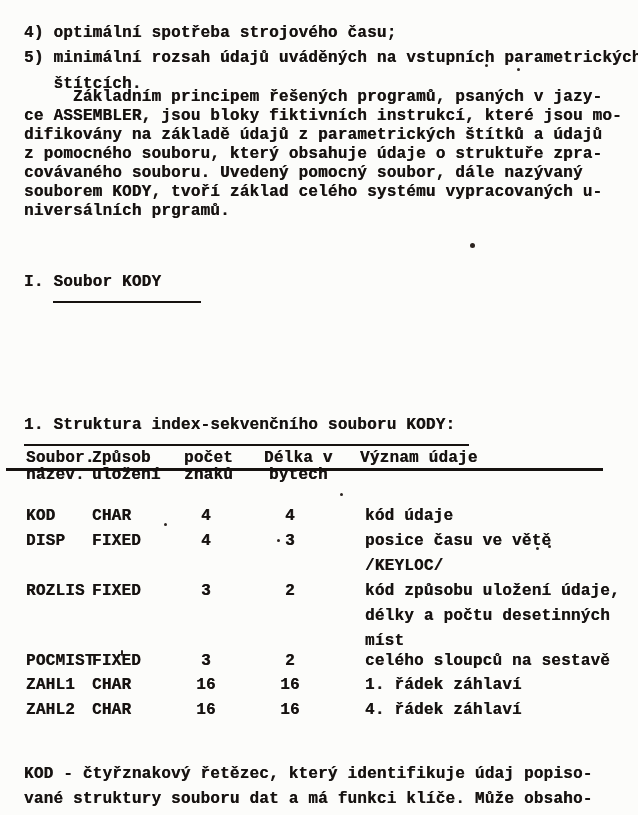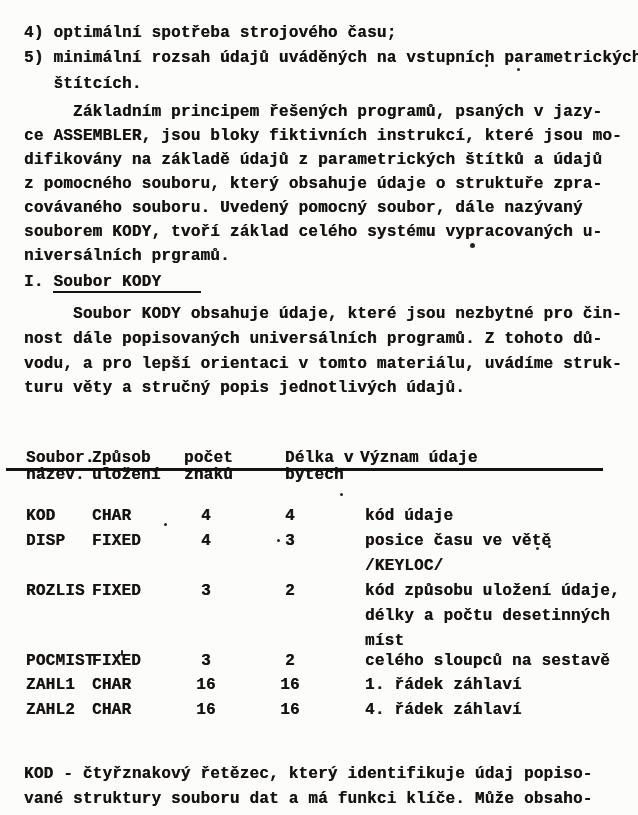--- a/index.html
+++ b/index.html
@@ -10,41 +10,41 @@
     font-weight:bold; color:#161210; overflow:hidden;
   }
   .t {
     position:absolute; margin:16px;
     font-family:Liberation Mono, monospace; font-weight:inherit; color:inherit;
     font-size:16px; line-height:24.6px; letter-spacing:0.2px;
     white-space:pre;
     text-shadow:0.35px 0.25px 0.2px rgba(22,18,16,0.8);
   }
   .list  { left:8px;  top:5px;   line-height:25.3px; }
-  .para1 { left:8px;  top:84px;  line-height:24px; }
+  .para1 { left:8px;  top:72px;  line-height:19px; }
   .hrow  { left:8px;  top:254px; }
   .para2 { left:8px;  top:286px; line-height:24.8px; }
   .h1pos { left:8px;  top:397px; }
   .h2pos { left:8px;  top:712px; }
   .para3 { left:8px;  top:746px; line-height:24.9px; }
-  .u  { border-bottom:2px solid #161210; padding-bottom:0; }
+  .u  { border-bottom:2px solid #161210; padding-bottom:10px; }
   .u.wide { padding-right:40px; }
   .u.mid  { padding-right:14px; }
   .u.thick{ border-bottom-width:3px; padding-right:3px; }
   
   .thead .cell { top:434px; line-height:16.8px; }
   .rule { position:absolute; left:6px; top:468px; width:597px; height:3px; background:#161210; }
   .row  { position:absolute; left:0; right:0; height:0; }
   .row .cell { top:0; line-height:24.8px; }
   .r0 { top:488px; } .r1 { top:513px; } .r2 { top:563px; }
   .r3 { top:633px; } .r4 { top:657px; } .r5 { top:682px; }
   .c1  { left:10px; }
   .c2  { left:76px; }
   .c3  { left:168px; }
-  .c4  { left:269px; }
+  .c4  { left:248px;text-align:center; }
   .c5h { left:344px; }
   .c3n { left:164px; width:52px; text-align:center; }
   .c4n { left:248px; width:52px; text-align:center; }
   .c5  { left:349px; }
   
   .sp { position:absolute; background:#2c2420; border-radius:50%; }
 </style>
 </head>
 <body>
 
@@ -57,25 +57,22 @@
   <pre class="t para1">     Základním principem řešených programů, psaných v jazy-
 ce ASSEMBLER, jsou bloky fiktivních instrukcí, které jsou mo-
 difikovány na základě údajů z parametrických štítků a údajů
 z pomocného souboru, který obsahuje údaje o struktuře zpra-
 covávaného souboru. Uvedený pomocný soubor, dále nazývaný
 souborem KODY, tvoří základ celého systému vypracovaných u-
 niversálních prgramů.</pre>
 
   <div class="t hrow"><span>I. </span><span class="u wide">Soubor KODY</span></div>
 
-  <pre class="t para2">     Soubor KODY obsahuje údaje, které jsou nezbytné pro čin-
-nost dále popisovaných universálních programů. Z tohoto dů-
-vodu, a pro lepší orientaci v tomto materiálu, uvádíme struk-
-turu věty a stručný popis jednotlivých údajů.</pre>
 
+  <div class="t h1pos"><span class="u mid">1. Struktura index-sekvenčního souboru KODY:</span></div>
 
   <div class="thead">
     <pre class="t cell c1">Soubor.
 název.</pre>
     <pre class="t cell c2">Způsob
 uložení</pre>
     <pre class="t cell c3">počet
 znaků</pre>
     <pre class="t cell c4">Délka v
 bytech</pre>

